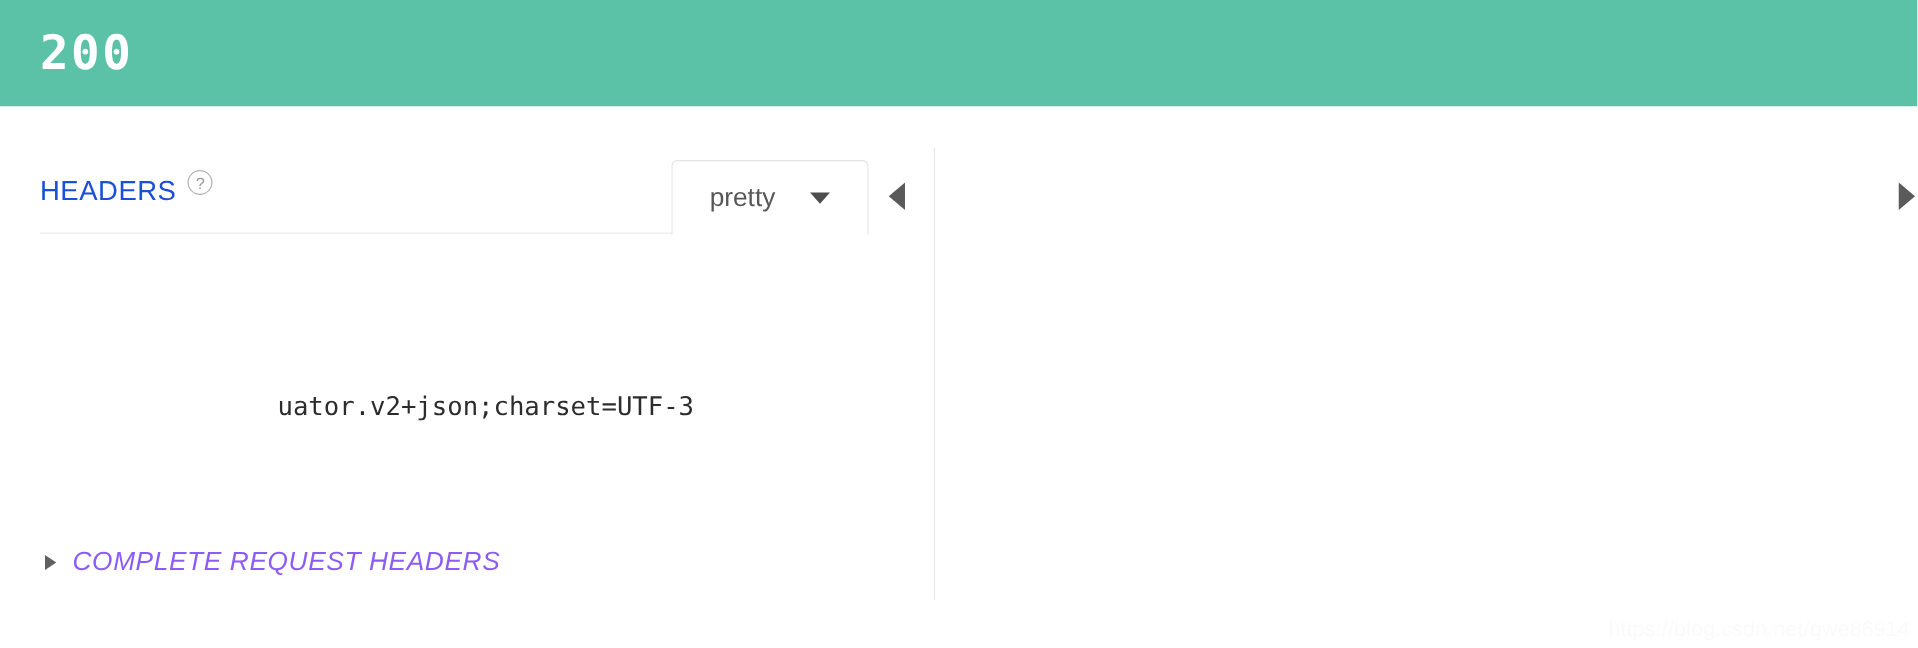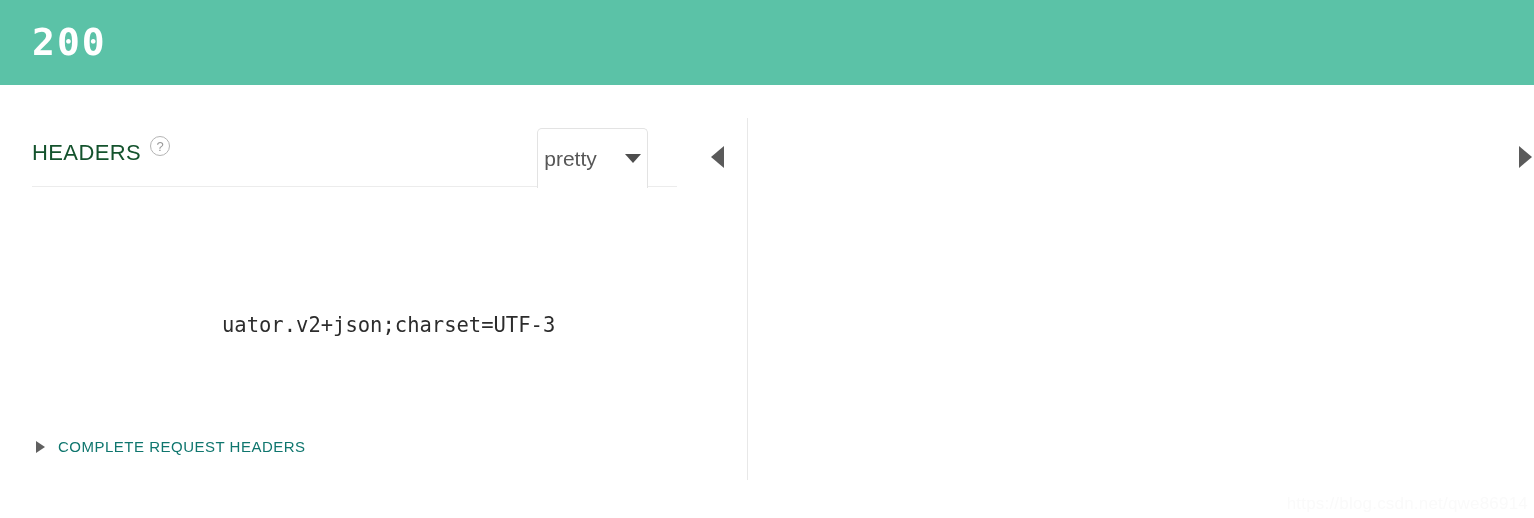--- a/index.html
+++ b/index.html
@@ -64,21 +64,21 @@
   .section-head {
     position: absolute;
     display: flex;
     align-items: center;
     gap: 9px;
   }
   .pane-headers .section-head { left: 32px; top: 55px; }
 
   .section-title {
     font-size: 22px;
-    color: #14532d;
+    color: #1d4ed8;
     letter-spacing: 0.4px;
     line-height: 26px;
   }
 
   .help-icon {
     display: inline-flex;
     align-items: center;
     justify-content: center;
     width: 20px; height: 20px;
     border: 1px solid #b4b4b4;
@@ -96,21 +96,21 @@
     height: 1px;
     background: #ececec;
   }
   .hdr-rule  { left: 32px;  top: 101px; width: 645px; }
 
   
   .format-select {
     position: absolute;
     left: 537px;
     top: 43px;
-    width: 111px;
+    width: 158px;
     height: 60px;
     border: 1px solid #e3e3e3;
     border-bottom: none;
     border-radius: 5px 5px 0 0;
     background: #ffffff;
     display: flex;
     align-items: center;
     justify-content: center;
     gap: 28px;
     cursor: pointer;
@@ -175,23 +175,24 @@
     gap: 13px;
     cursor: pointer;
   }
   .disclosure-tri {
     width: 0; height: 0;
     border-top: 6px solid transparent;
     border-bottom: 6px solid transparent;
     border-left: 9px solid #606060;
   }
   .complete-headers-label {
-    font-size: 15px;
-    color: #0f766e;
+    font-size: 21px;
+    color: #8b5cf6;
     letter-spacing: 0.5px;
+    font-style: italic;
   }
 
   
   .pane-body {
     position: absolute;
     left: 747px; top: 0;
     width: 787px;
     height: 433px;
   }
 

